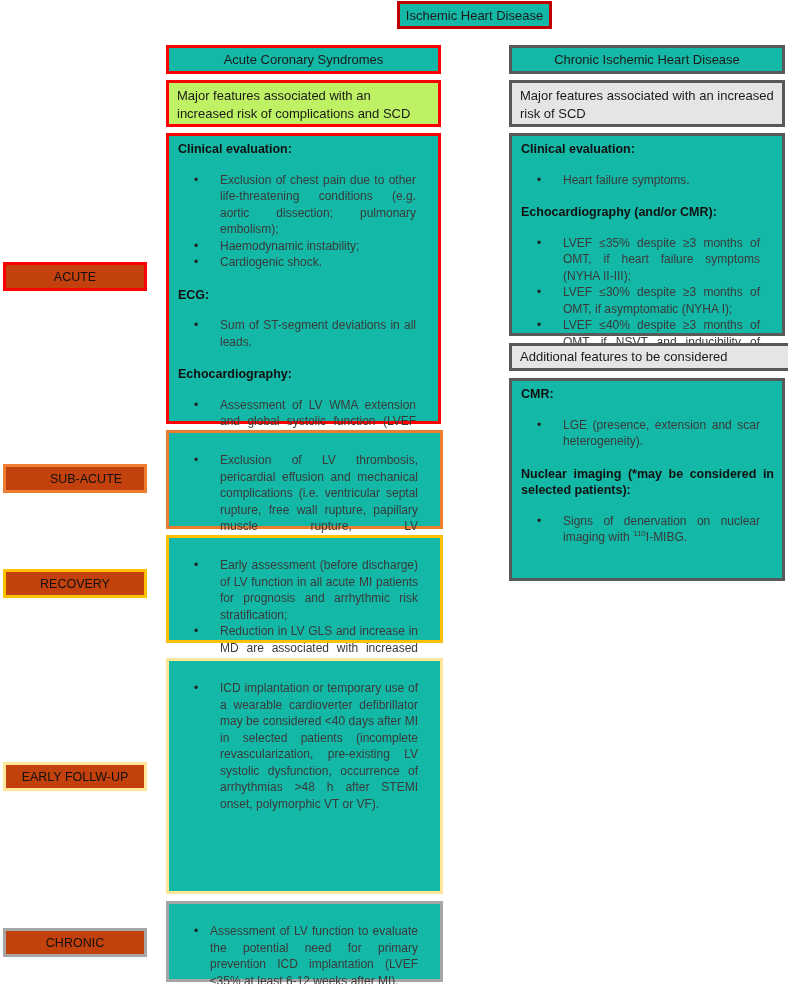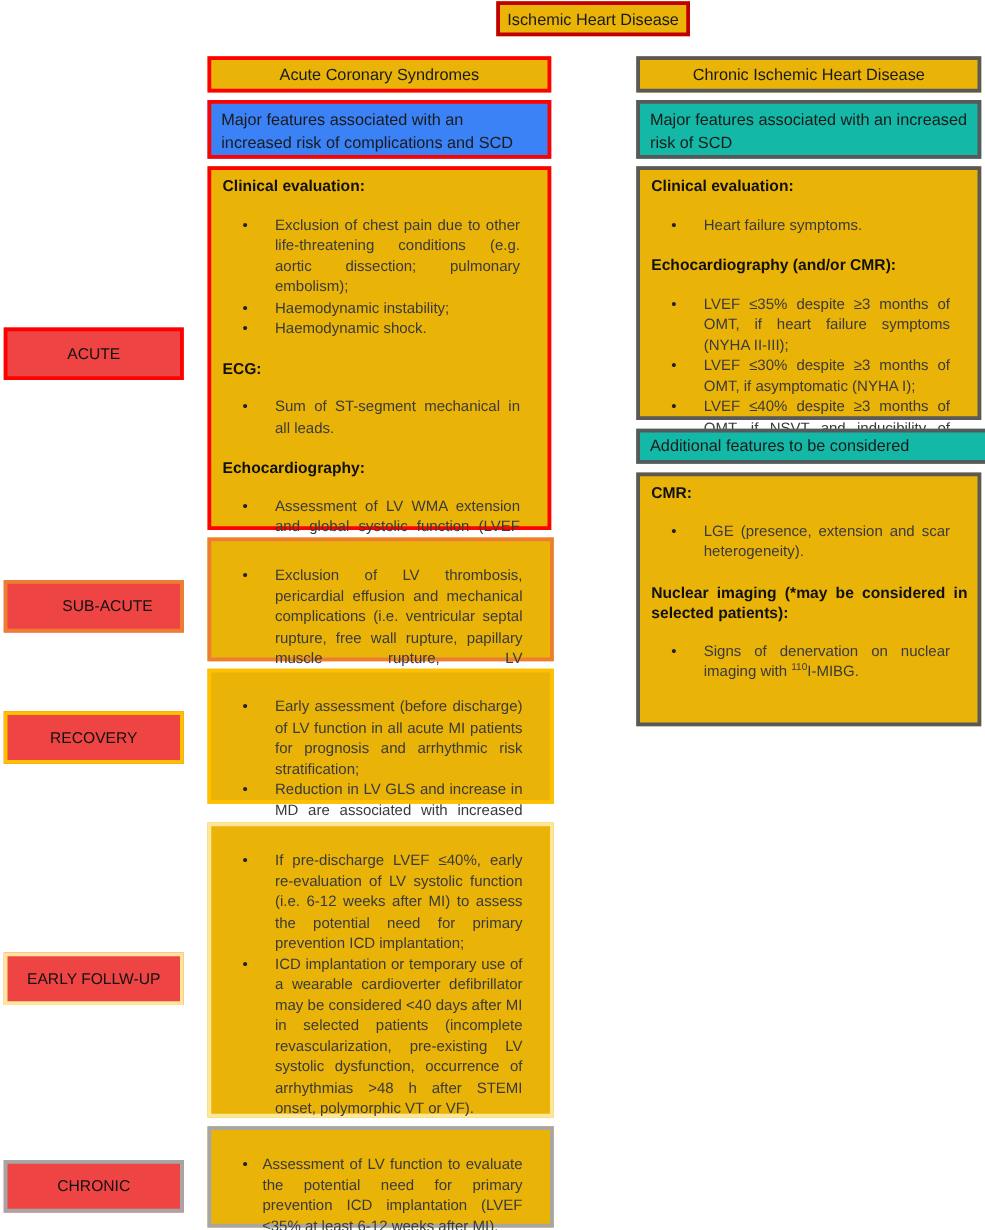--- a/index.html
+++ b/index.html
@@ -1,35 +1,35 @@
 <!DOCTYPE html>
 <html><head>
 <meta charset="utf-8">
 <style>
   html, body { margin:0; padding:0; background:#ffffff; }
   body { width:788px; height:984px; position:relative; overflow:hidden;
          font-family:"Liberation Sans", sans-serif; color:#1a1a1a; }
-  .box { position:absolute; box-sizing:border-box; background:#eab308; }
+  .box { position:absolute; box-sizing:border-box; background:#14b8a6; }
   .title-box { border:3px solid #c00000; left:397px; top:1px; width:155px; height:28px;
                display:flex; align-items:center; justify-content:center; font-size:13px; }
   .header-red { border:3px solid #ff0000; }
   .header-gray { border:3px solid #595959; }
   .col-title { display:flex; align-items:center; justify-content:center; font-size:13px; }
   .major { padding:4px 8px; font-size:13px; line-height:18px; }
-  .major-red { background:#3b82f6; border:3px solid #ff0000; }
-  .major-gray { background:#14b8a6; border:3px solid #595959; }
+  .major-red { background:#bef264; border:3px solid #ff0000; }
+  .major-gray { background:#e5e5e5; border:3px solid #595959; }
   .content { padding:5px 8px 4px 9px; font-size:12px; line-height:16.5px; color:#3a3a3a; }
   .content h4 { margin:0; font-size:12.5px; font-weight:bold; color:#111; }
   .content .sec + .sec { margin-top:16px; }
   .content ul { list-style:none; margin:14px; padding:0; }
   .content li { position:relative; padding-left:28px; text-align:justify; }
   .content li::before { content:"\2022"; position:absolute; left:2px; top:0; color:#222; }
   .content.tight li { padding-left:18px; }
-  .stage { position:absolute; left:3px; width:144px; height:42px; box-sizing:border-box;
-           display:flex; align-items:center; justify-content:center; font-size:12.5px; color:#111; background:#ef4444; }
+  .stage { position:absolute; left:3px; width:144px; height:29px; box-sizing:border-box;
+           display:flex; align-items:center; justify-content:center; font-size:12.5px; color:#111; background:#c2410c; }
   .b-red { border:3px solid #ff0000; }
   .b-orange { border:3px solid #ed7d31; }
   .b-yellow { border:3px solid #ffc000; }
   .b-lightyellow { border:3px solid #ffe699; }
   .b-gray { border:3px solid #a6a6a6; }
   .b-darkgray { border:3px solid #595959; }
   sup { font-size:8px; line-height:0; }
 </style>
 </head>
 <body>
@@ -44,27 +44,27 @@
 
 <div class="box header-red col-title" style="left:166px; top:45px; width:275px; height:29px;">Acute Coronary Syndromes</div>
 <div class="box major major-red" style="left:166px; top:80px; width:275px; height:47px;">Major features associated with an increased risk of complications and SCD</div>
 
 <div class="box content b-red" style="left:166px; top:133px; width:275px; height:291px;">
   <div class="sec">
     <h4>Clinical evaluation:</h4>
     <ul>
       <li>Exclusion of chest pain due to other life-threatening conditions (e.g. aortic dissection; pulmonary embolism);</li>
       <li>Haemodynamic instability;</li>
-      <li>Haemodynamic shock.</li>
+      <li>Cardiogenic shock.</li>
     </ul>
   </div>
   <div class="sec">
     <h4>ECG:</h4>
     <ul>
-      <li>Sum of ST-segment mechanical in all leads.</li>
+      <li>Sum of ST-segment deviations in all leads.</li>
     </ul>
   </div>
   <div class="sec">
     <h4>Echocardiography:</h4>
     <ul>
       <li>Assessment of LV WMA extension and global systolic function (LVEF &lt;40%), RV function, acute ischemic mitral regurgitation, pericardial effusion.</li>
     </ul>
   </div>
 </div>
 
@@ -76,21 +76,20 @@
 
 <div class="box content b-yellow" style="left:166px; top:535px; width:277px; height:108px;">
   <ul>
     <li>Early assessment (before discharge) of LV function in all acute MI patients for prognosis and arrhythmic risk stratification;</li>
     <li>Reduction in LV GLS and increase in MD are associated with increased risk.</li>
   </ul>
 </div>
 
 <div class="box content b-lightyellow" style="left:166px; top:658px; width:277px; height:236px;">
   <ul>
-    <li>If pre-discharge LVEF ≤40%, early re-evaluation of LV systolic function (i.e. 6-12 weeks after MI) to assess the potential need for primary prevention ICD implantation;</li>
     <li>ICD implantation or temporary use of a wearable cardioverter defibrillator may be considered &lt;40 days after MI in selected patients (incomplete revascularization, pre-existing LV systolic dysfunction, occurrence of arrhythmias &gt;48 h after STEMI onset, polymorphic VT or VF).</li>
   </ul>
 </div>
 
 <div class="box content tight b-gray" style="left:166px; top:901px; width:277px; height:81px;">
   <ul>
     <li>Assessment of LV function to evaluate the potential need for primary prevention ICD implantation (LVEF ≤35% at least 6-12 weeks after MI).</li>
   </ul>
 </div>
 

